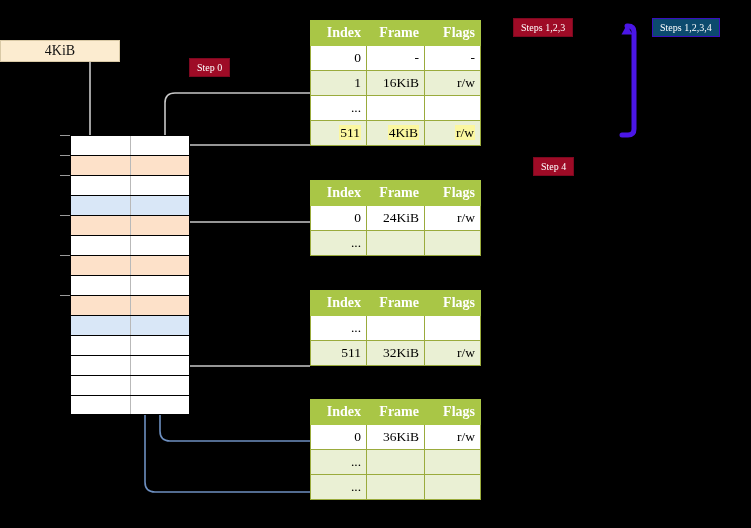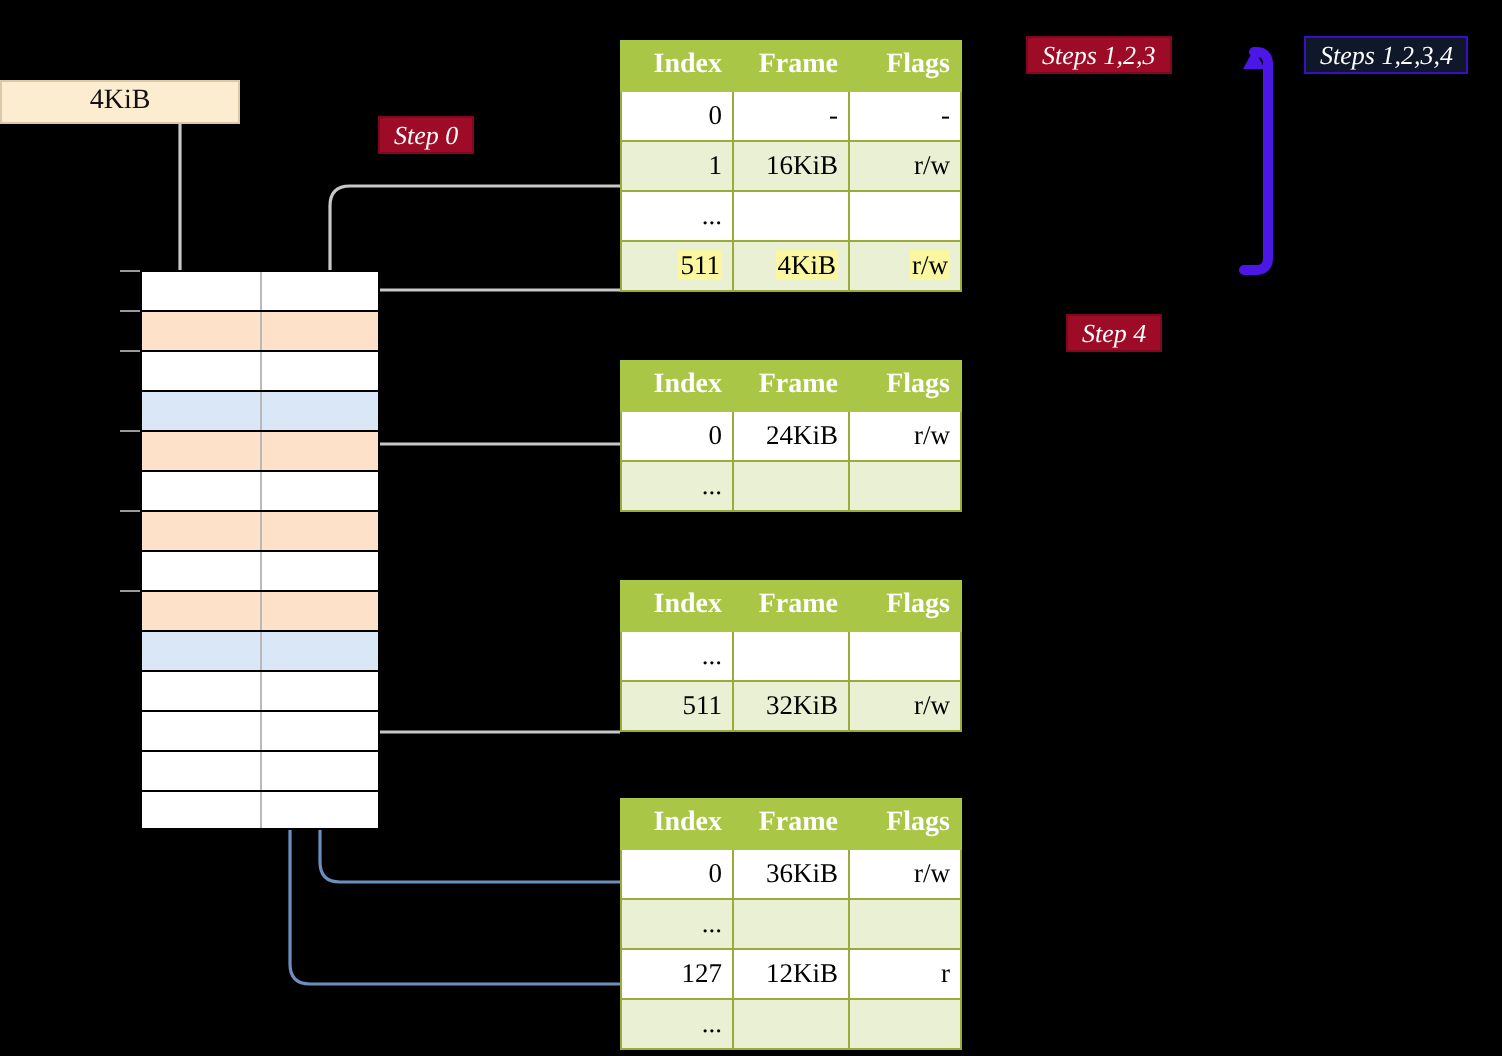--- a/index.html
+++ b/index.html
@@ -18,26 +18,25 @@
   .kib-box{
     position:absolute;left:0;top:40px;width:120px;height:22px;
     background:#fcecd0;border:1px solid #d9c9a6;
     display:flex;align-items:center;justify-content:center;
     font-size:14px;color:#111;box-sizing:border-box;
   }
 
   
   .badge{
     position:absolute;height:19px;line-height:19px;
-    padding:0 8px;font-size:13px;color:#fff;white-space:nowrap;
+    padding:0 8px;font-size:10px;color:#fff;white-space:nowrap;
     box-sizing:border-box;
-    font-style:italic;
   }
   .badge.red{background:#9e0b26;box-shadow:0 0 0 1px #7d0820 inset;}
-  .badge.blue{background:#0f172a;box-shadow:0 0 0 1px #3a0fc0 inset;}
+  .badge.blue{background:#0c4a6e;box-shadow:0 0 0 1px #3a0fc0 inset;}
   #badge-step0{left:189px;top:58px;}
   #badge-steps123{left:513px;top:18px;}
   #badge-steps1234{left:652px;top:18px;}
   #badge-step4{left:533px;top:157px;}
 
   
   .memcol{position:absolute;left:70px;top:135px;width:120px;height:280px;}
   .memrow{
     position:relative;height:20px;width:120px;box-sizing:border-box;
     border:1px solid #000;border-bottom:none;background:#fff;
@@ -260,25 +259,20 @@
         <tr>
           <td class="c-index">0</td>
           <td class="c-frame">36KiB</td>
           <td class="c-flags">r/w</td>
         </tr>
         <tr class="alt">
           <td class="c-index">...</td>
           <td class="c-frame"></td>
           <td class="c-flags"></td>
         </tr>
-        <tr>
-          <td class="c-index">127</td>
-          <td class="c-frame">12KiB</td>
-          <td class="c-flags">r</td>
-        </tr>
         <tr class="alt">
           <td class="c-index">...</td>
           <td class="c-frame"></td>
           <td class="c-flags"></td>
         </tr>
       </tbody>
     </table>
 
 </div>
 

